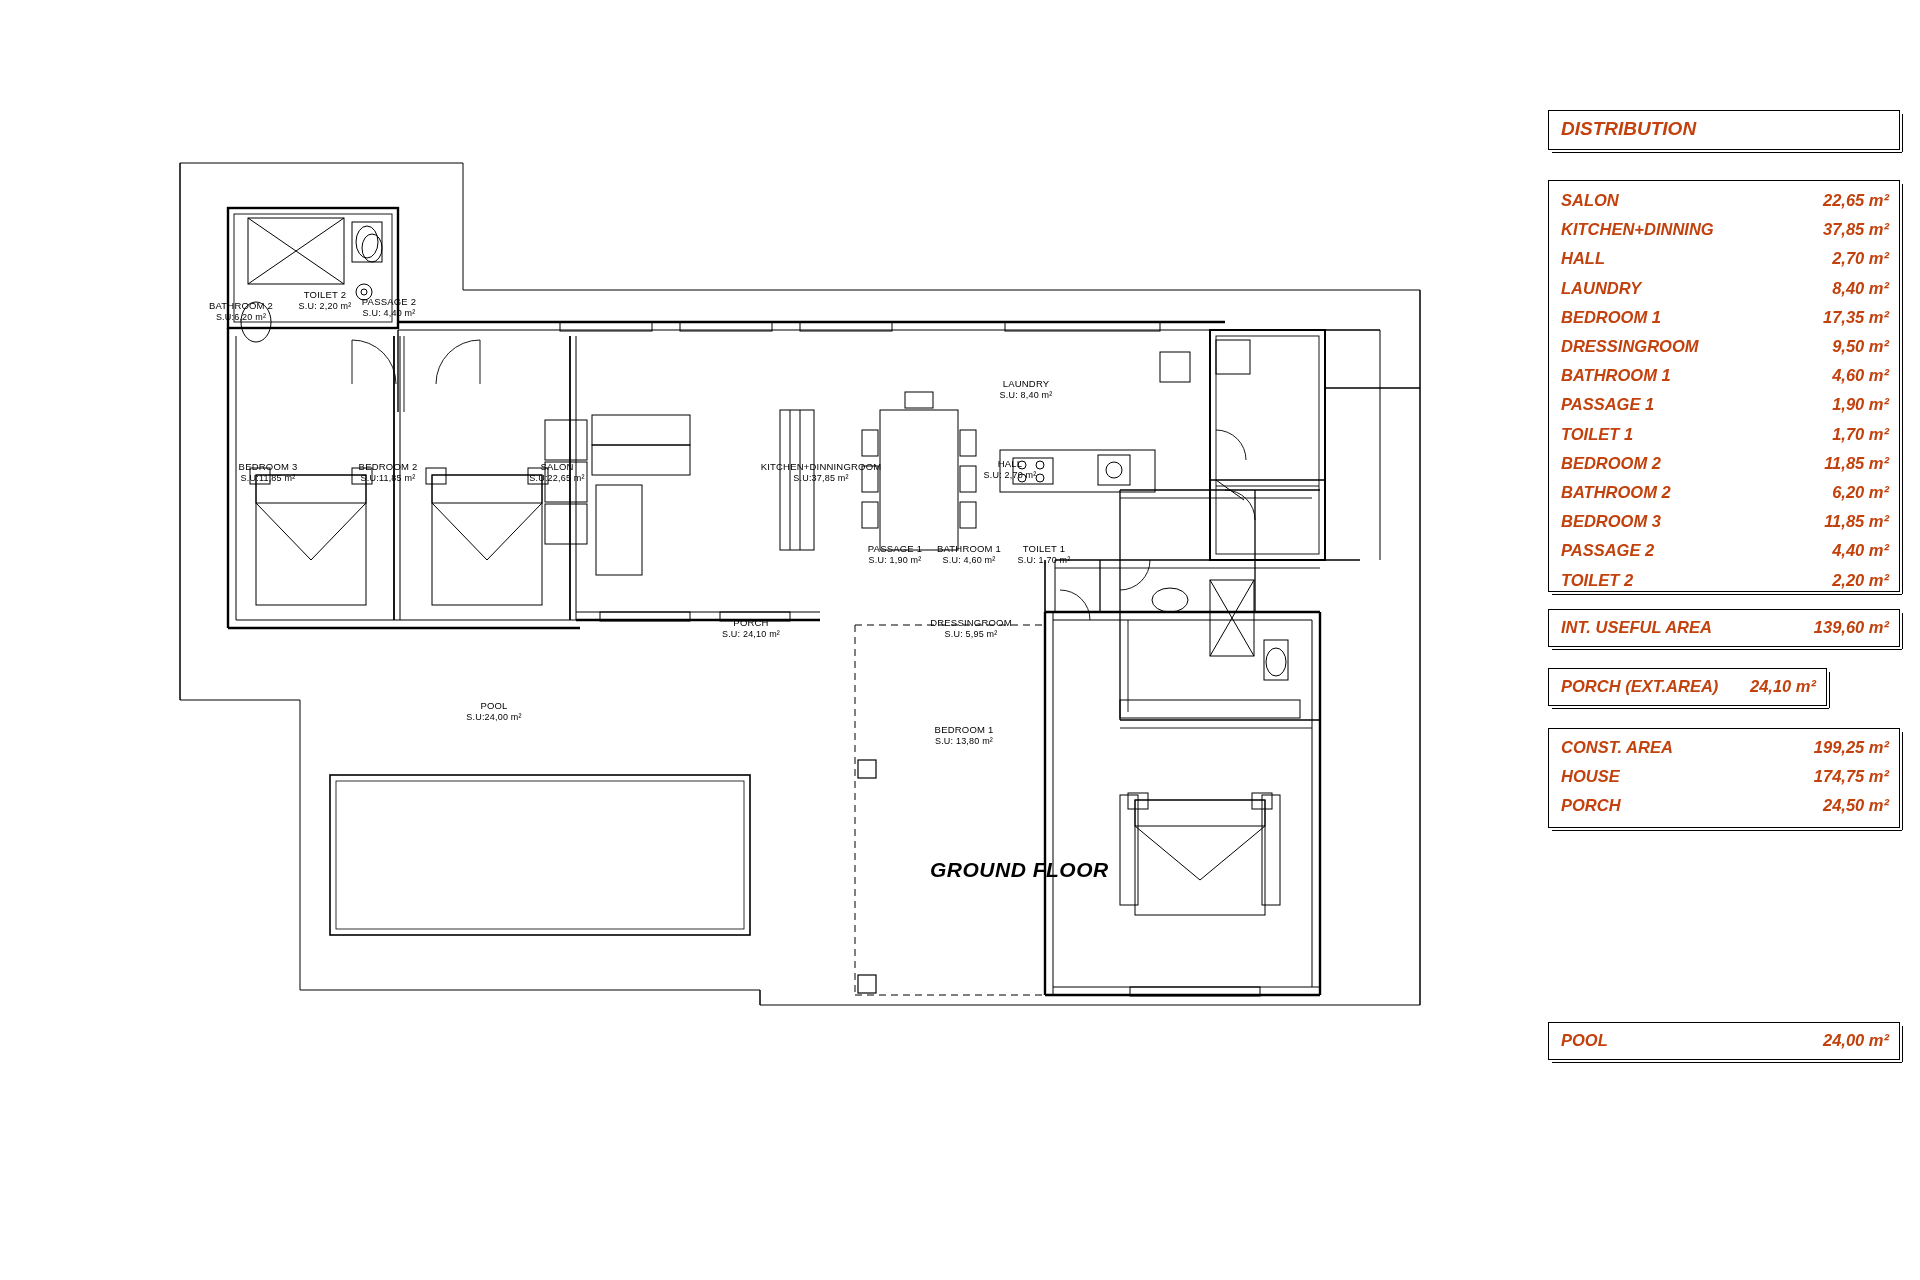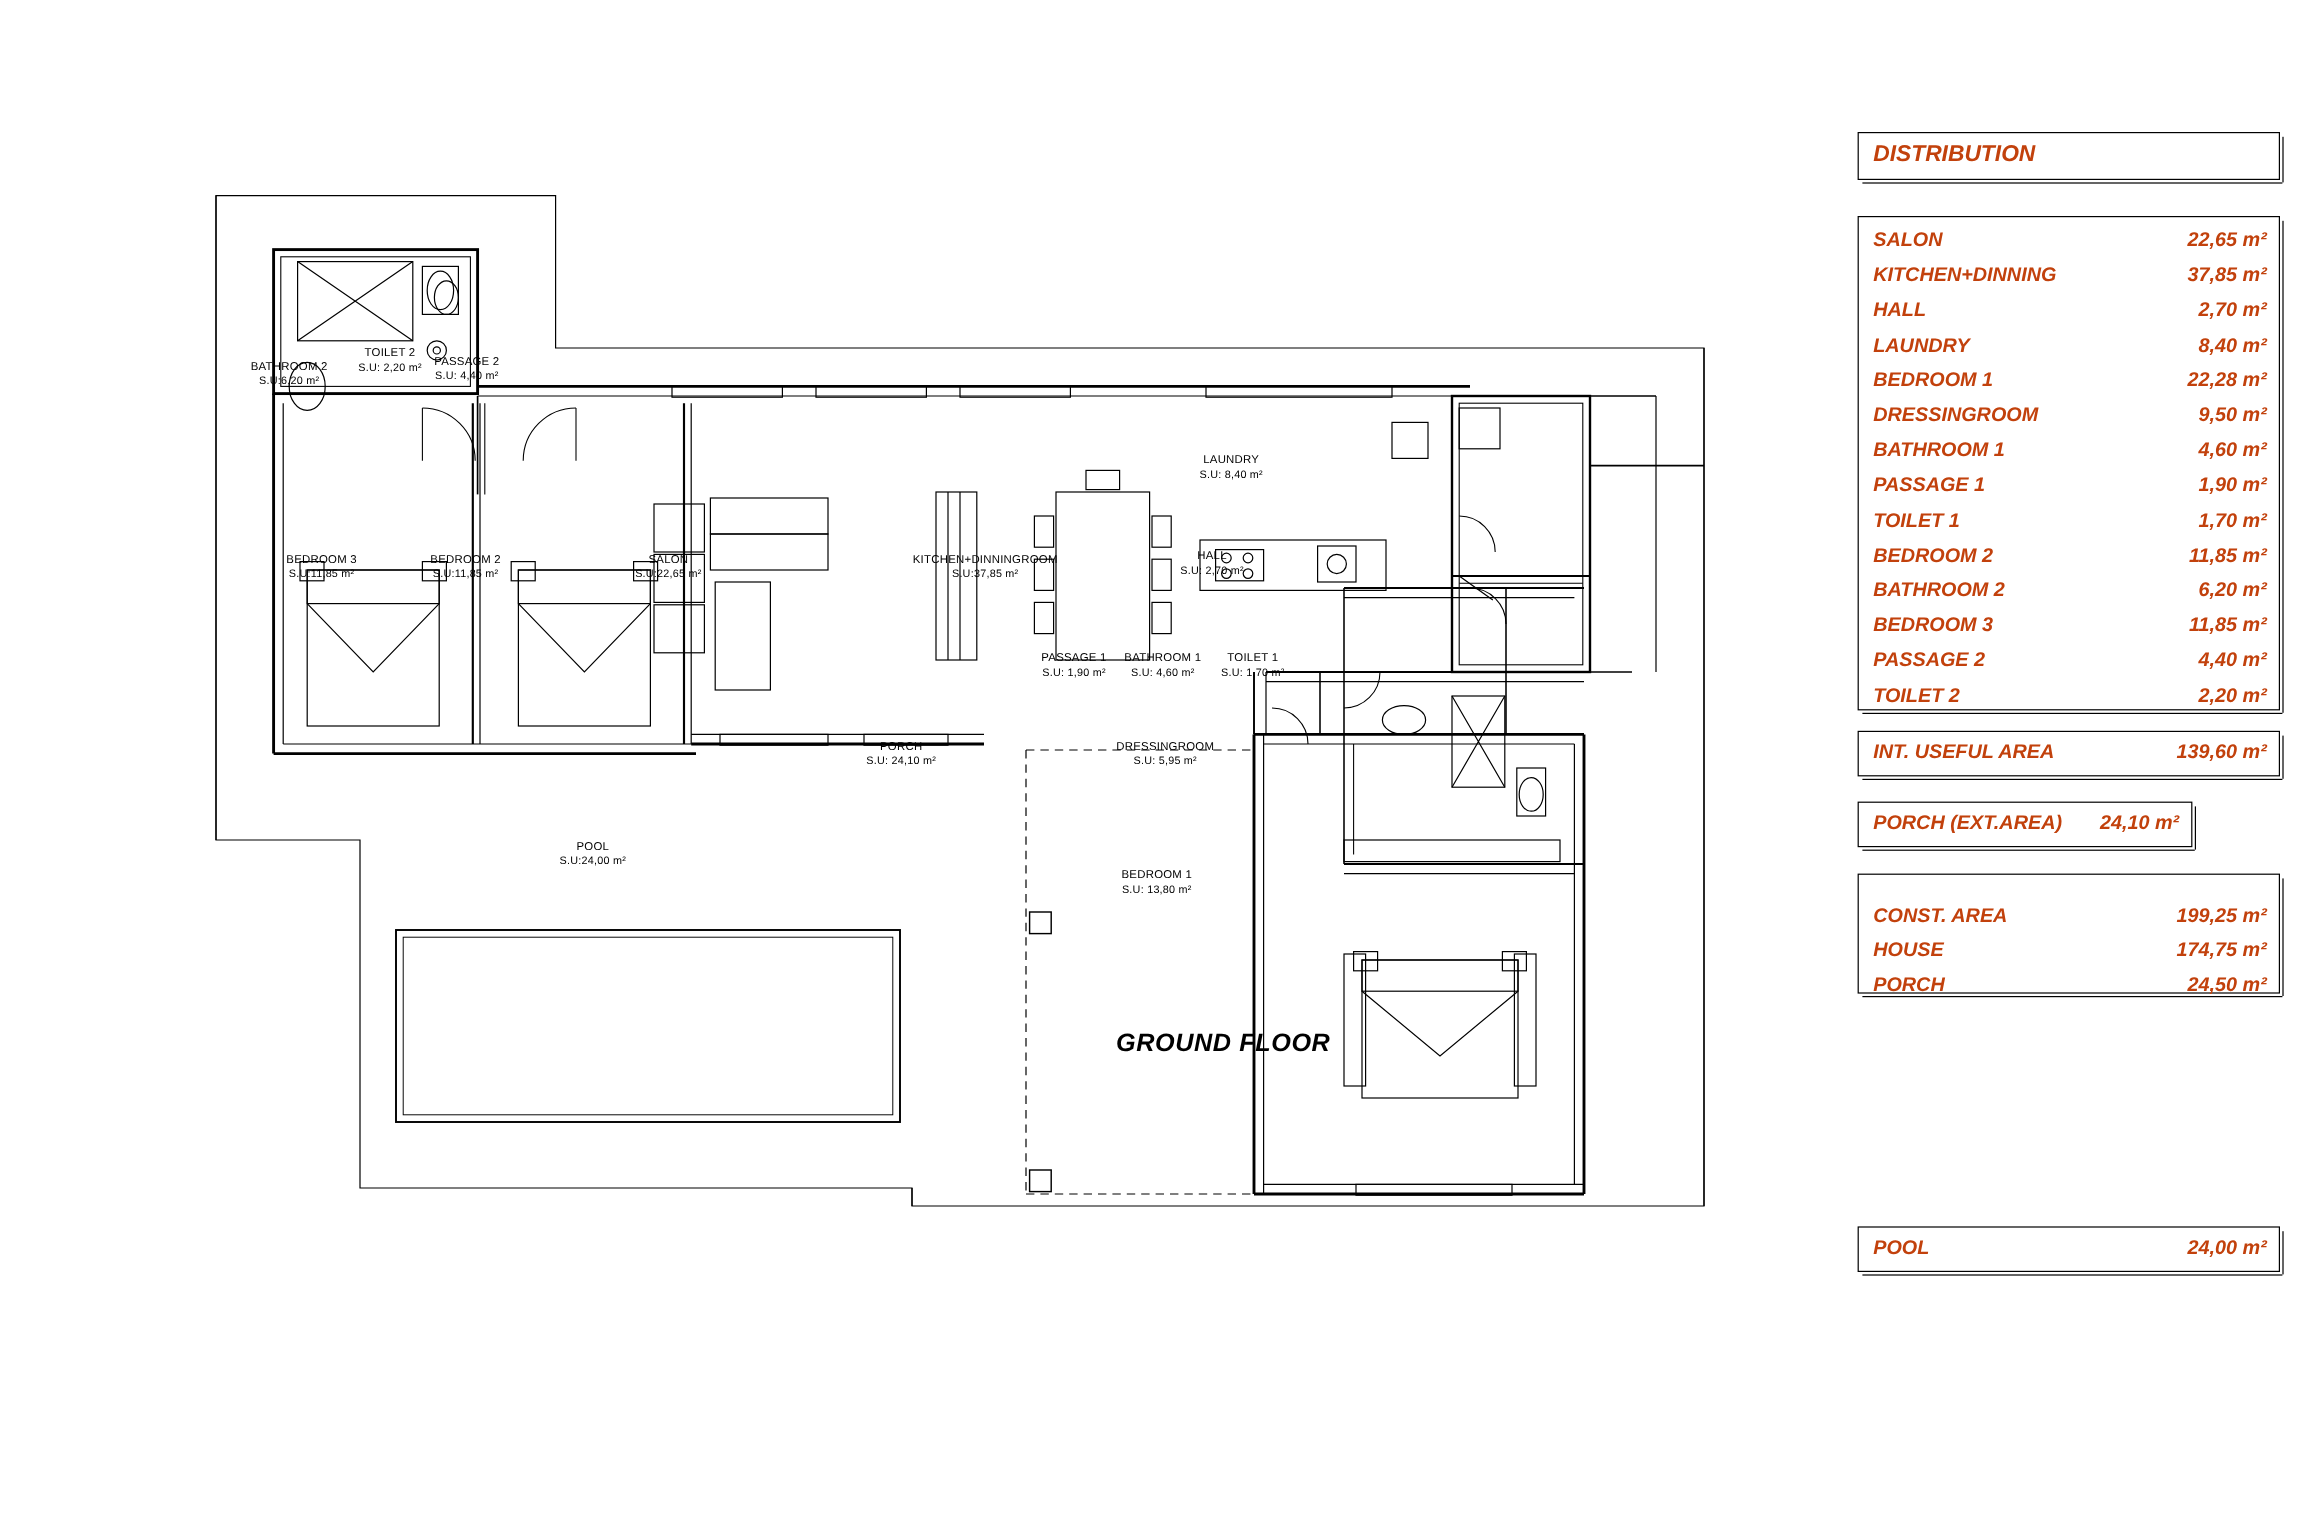--- a/index.html
+++ b/index.html
@@ -390,21 +390,21 @@
     <div class="row">
       <span>HALL</span>
       <span class="val">2,70 m²</span>
     </div>
     <div class="row">
       <span>LAUNDRY</span>
       <span class="val">8,40 m²</span>
     </div>
     <div class="row">
       <span>BEDROOM 1</span>
-      <span class="val">22,28 m²</span>
+      <span class="val">17,35 m²</span>
     </div>
     <div class="row">
       <span>DRESSINGROOM</span>
       <span class="val">9,50 m²</span>
     </div>
     <div class="row">
       <span>BATHROOM 1</span>
       <span class="val">4,60 m²</span>
     </div>
     <div class="row">
@@ -444,21 +444,21 @@
     </div>
   </div>
 
   <div class="lbox one" style="left:18px; top:668px; width:279px; height:38px;">
     <div class="row">
       <span>PORCH (EXT.AREA)</span>
       <span class="val">24,10 m²</span>
     </div>
   </div>
 
-  <div class="lbox" style="left:18px; top:728px; width:352px; height:100px; padding-top:20px;">
+  <div class="lbox" style="left:18px; top:728px; width:352px; height:100px; padding-top:4px;">
     <div class="row">
       <span>CONST. AREA</span>
       <span class="val">199,25 m²</span>
     </div>
     <div class="row">
       <span>HOUSE</span>
       <span class="val">174,75 m²</span>
     </div>
     <div class="row">
       <span>PORCH</span>

